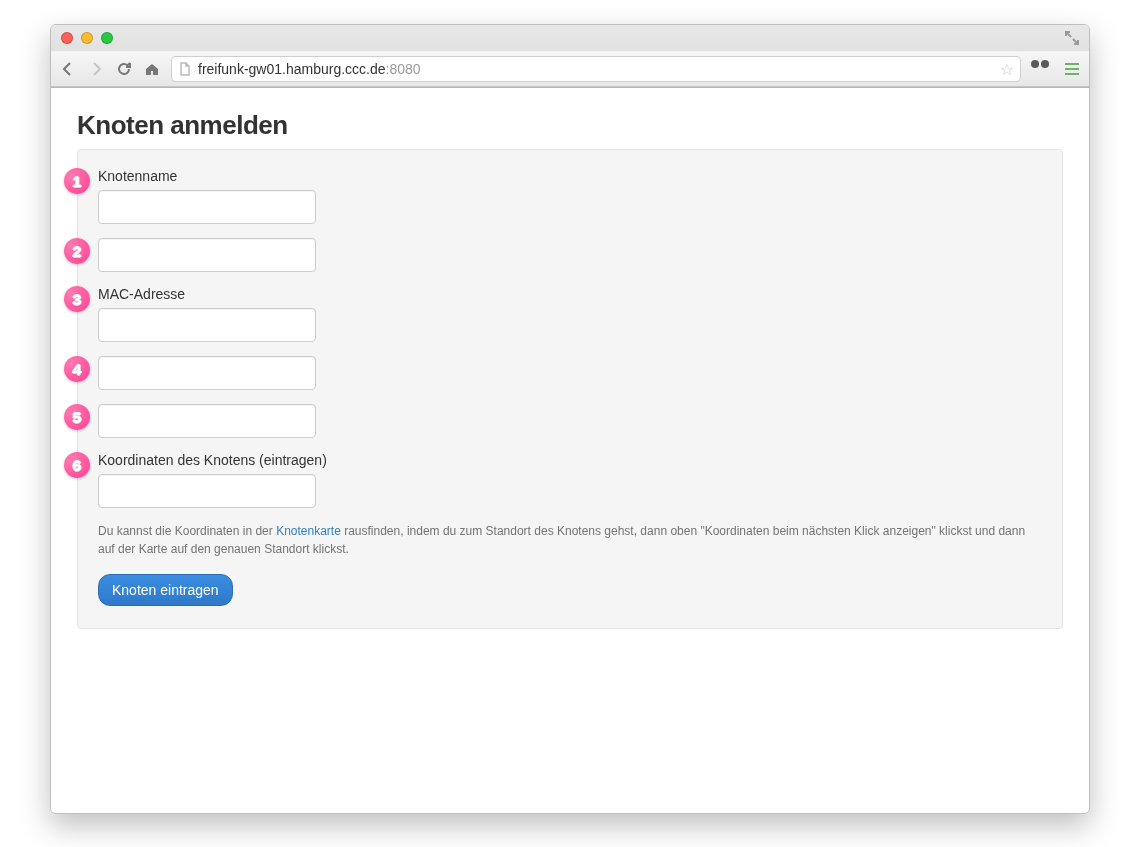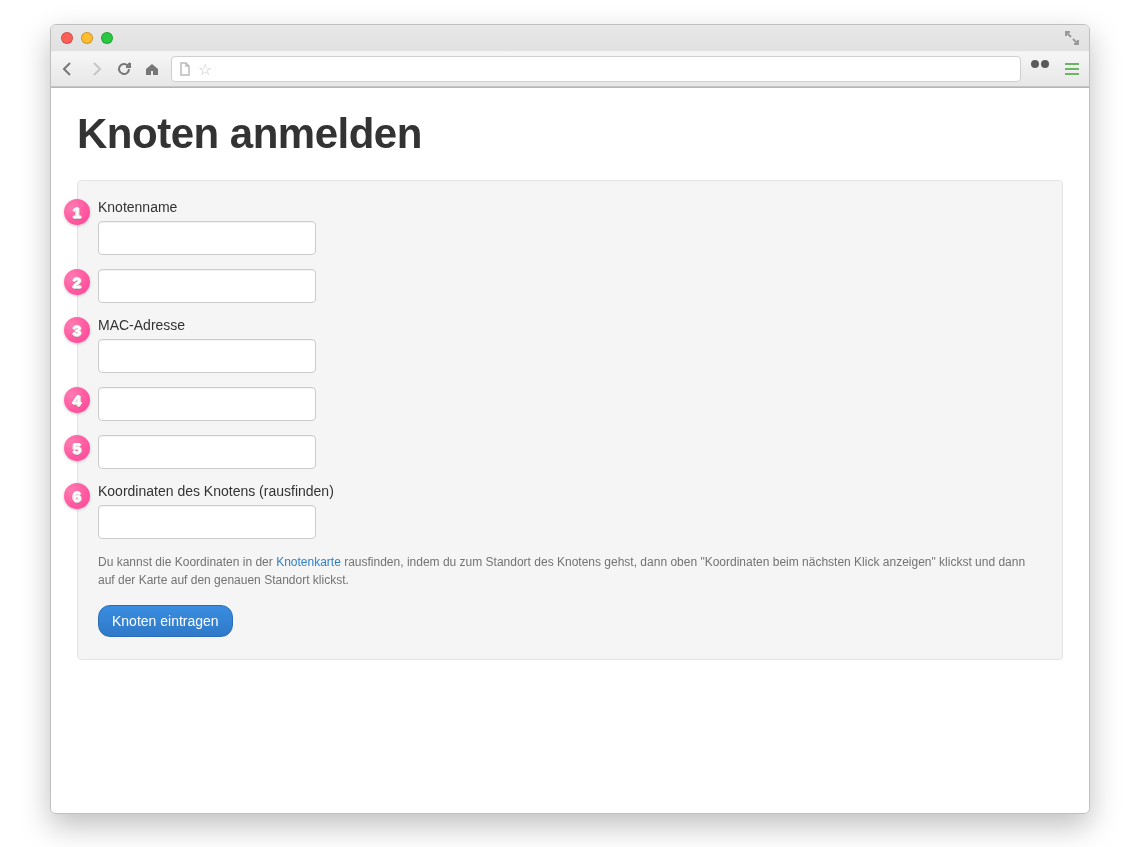--- a/index.html
+++ b/index.html
@@ -106,25 +106,25 @@
   
   .page {
     height: calc(100% - 62px);
     overflow: auto;
     background: #fff;
   }
   .page-inner {
     padding: 22px 26px;
   }
   h1.page-title {
-    font-size: 42px;
+    font-size: 26px;
     font-weight: 700;
     color: #333;
     letter-spacing: -0.5px;
-    margin-bottom: 22px;
+    margin-bottom: 8px;
   }
   .form-wrap {
     background: #f5f5f5;
     border: 1px solid #e3e3e3;
     border-radius: 4px;
     padding: 18px 20px 22px 20px;
   }
   .form-group { margin-bottom: 14px; position: relative; }
   .form-label {
     display:block;
@@ -221,20 +221,21 @@
             <path d="M2 8l6-5 6 5v6H9v-4H7v4H2z"></path>
           </svg>
       </div>
       <div class="omnibox">
         <span class="page-icon">
           <svg viewBox="0 0 14 14">
               <path d="M3 1h5l3 3v9H3z"></path>
               <path d="M8 1v3h3"></path>
             </svg>
         </span>
+        <span class="url"><span>freifunk-gw01.hamburg.ccc.de</span><span class="port">:8080</span></span>
         <span class="star">☆</span>
       </div>
       <div class="ext-icon">
         <div class="dot"></div>
           <div class="dot"></div>
       </div>
       <div class="nav-btn menu-btn">
         <svg viewBox="0 0 18 18">
             <path d="M2 4h14M2 9h14M2 14h14"></path>
           </svg>
@@ -270,21 +271,21 @@
           <input class="form-control" type="text" value="" style="">
         </div>
 
         <div class="form-group">
           <span class="badge-num">5</span>
           <input class="form-control" type="text" value="" style="">
         </div>
 
         <div class="form-group">
           <span class="badge-num">6</span>
-          <label class="form-label">Koordinaten des Knotens (rausfinden)</label>
+          <label class="form-label">Koordinaten des Knotens (eintragen)</label>
           <input class="form-control" type="text" value="" style="">
         </div>
 
         <p class="help-block">
           <span>Du kannst die Koordinaten in der </span><a href="#">Knotenkarte</a><span> rausfinden, indem du zum Standort des Knotens gehst, dann oben "Koordinaten beim nächsten Klick anzeigen" klickst und dann auf der Karte auf den genauen Standort klickst.</span>
         </p>
 
         <button class="btn-primary">Knoten eintragen</button>
 
       </div>

